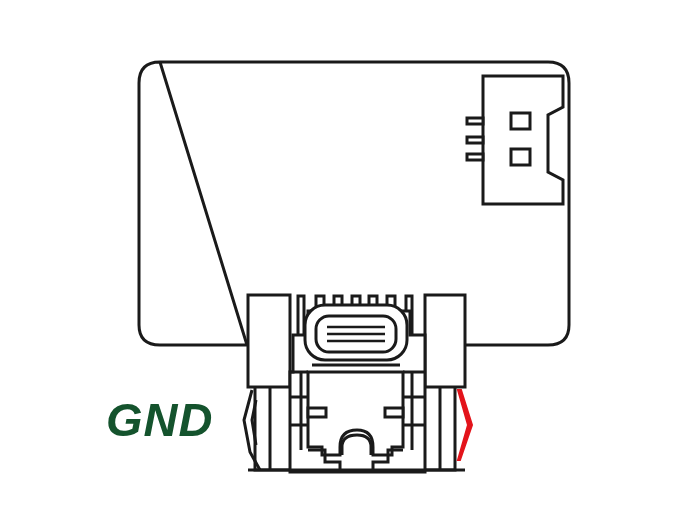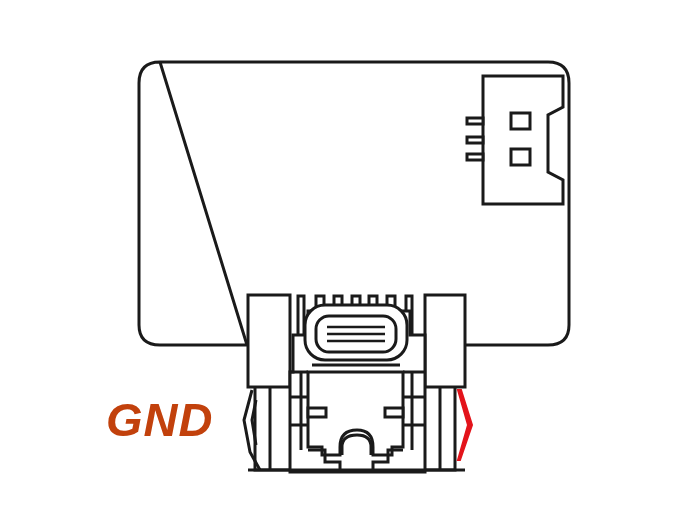--- a/index.html
+++ b/index.html
@@ -84,13 +84,13 @@
   <g>
     <path class="ln" d="M252 390 L244 420 L250 452 L260 470"></path>
     <path class="ln" d="M256 400 L252 420 L256 445"></path>
   </g>
 
   <g>
     <path d="M458 390 L468 425 L458 460 L460 460 L472 425 L461 390 Z" fill="#e3141b" stroke="#e3141b" stroke-width="2"></path>
   </g>
 </svg>
 
-<div class="gnd-label" style="color: #c2410c;">GND</div>
+<div class="gnd-label" style="color: #14532d;">GND</div>
 
 </body></html>

